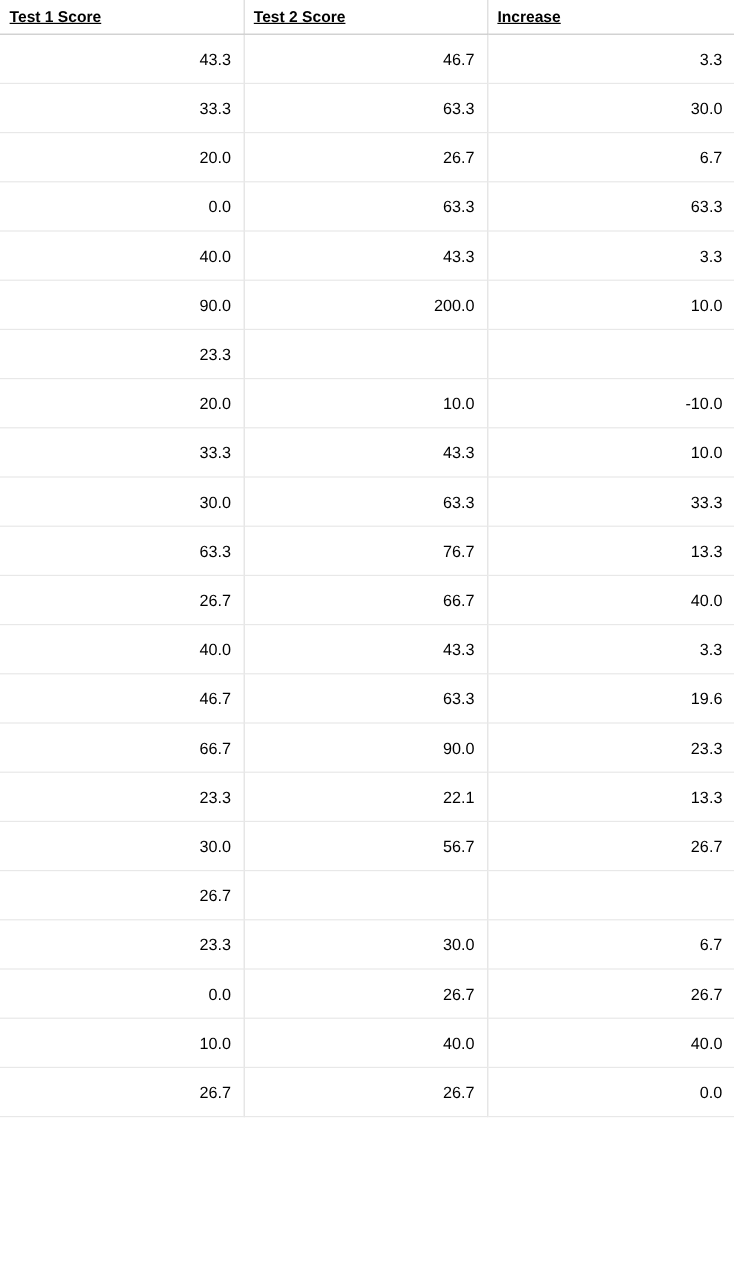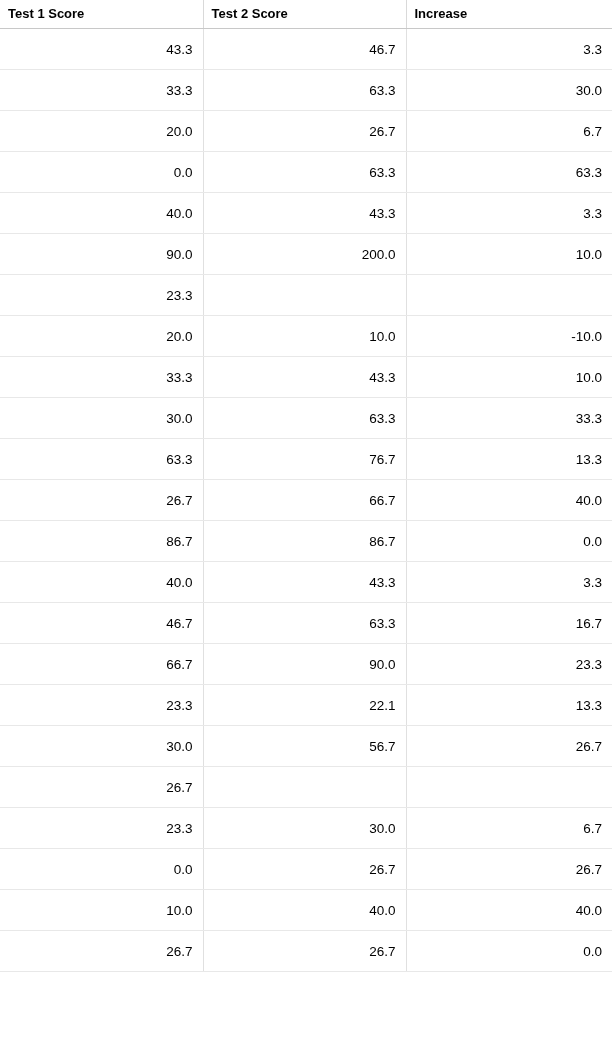--- a/index.html
+++ b/index.html
@@ -28,20 +28,21 @@
     font-weight: bold;
     text-align: left;
     padding: 6px 8px 7px 8px;
     height: 24px;
     box-sizing: border-box;
     border-right: 1px solid #d9d9d9;
     border-bottom: 1px solid #c8c8c8;
     background: #ffffff;
     vertical-align: middle;
     white-space: nowrap;
+    text-decoration: underline;
   }
   table.score-table th:last-child { border-right: none; margin-top: 30px; }
 
   table.score-table td {
     font-size: 13.5px;
     text-align: right;
     padding: 8px 10px 8px 8px;
     height: 41px;
     box-sizing: border-box;
     border-right: 1px solid #e0e0e0;
@@ -123,33 +124,28 @@
         <td>63.3</td>
         <td>76.7</td>
         <td>13.3</td>
       </tr>
       <tr>
         <td>26.7</td>
         <td>66.7</td>
         <td>40.0</td>
       </tr>
       <tr>
-        <td>86.7</td>
-        <td>86.7</td>
-        <td>0.0</td>
-      </tr>
-      <tr>
         <td>40.0</td>
         <td>43.3</td>
         <td>3.3</td>
       </tr>
       <tr>
         <td>46.7</td>
         <td>63.3</td>
-        <td>16.7</td>
+        <td>19.6</td>
       </tr>
       <tr>
         <td>66.7</td>
         <td>90.0</td>
         <td>23.3</td>
       </tr>
       <tr>
         <td>23.3</td>
         <td>22.1</td>
         <td>13.3</td>

